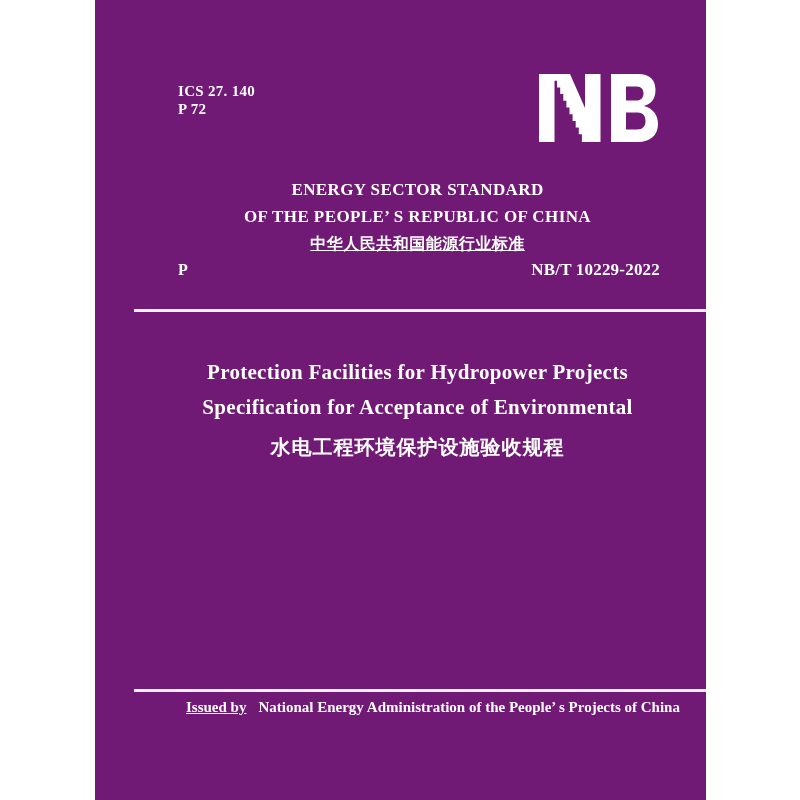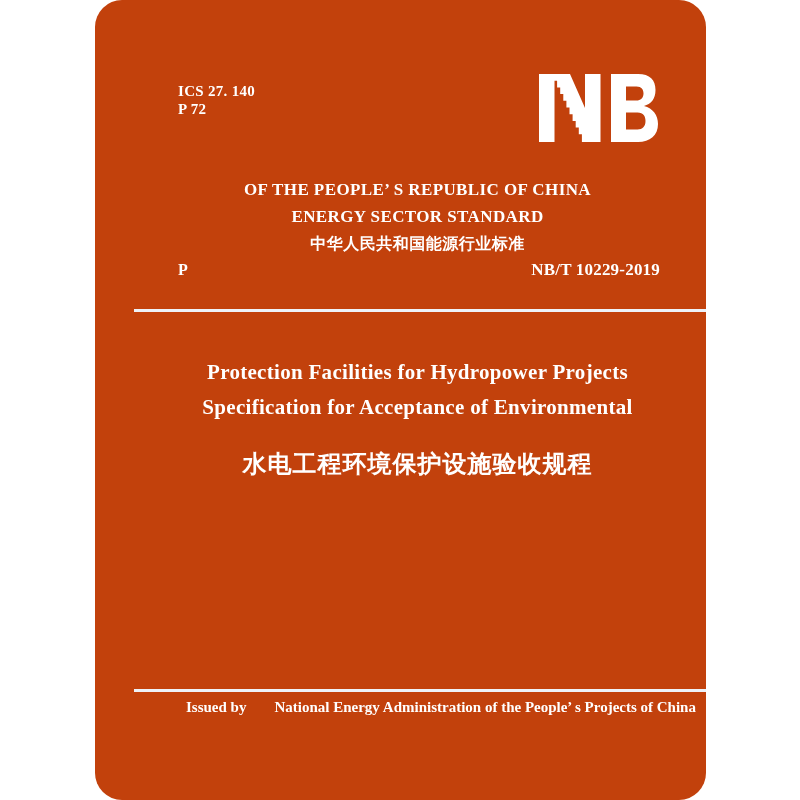--- a/index.html
+++ b/index.html
@@ -4,21 +4,21 @@
 <style>
   html,body{margin:0;padding:0;}
   body{
     width:800px;height:800px;position:relative;
     background:#ffffff;
     font-family:"Liberation Serif","DejaVu Serif",serif;
     overflow:hidden;
   }
   .cover{
     position:absolute;left:95px;top:0;width:611px;height:800px;
-    background:#c2410c;color:#ffffff;border-radius:27px;
+    background:#701a75;color:#ffffff;
   }
   .cover *{color:#ffffff;}
   
   .ics-block{
     position:absolute;left:83px;top:82px;
     font-size:15px;font-weight:bold;line-height:18px;
     letter-spacing:0.3px;
   }
   
   .nb-logo{
@@ -29,20 +29,21 @@
     position:absolute;left:39px;top:176px;width:567px;
     text-align:center;
   }
   .header-en{
     font-size:17px;font-weight:bold;line-height:27px;letter-spacing:0.4px;
     font-family:"Liberation Serif","DejaVu Serif",serif;
   }
   .header-zh{
     font-size:16px;font-weight:bold;line-height:27px;letter-spacing:0.5px;
     font-family:"Liberation Sans","DejaVu Sans",sans-serif;
+    text-decoration:underline;
   }
   
   .designation-row{
     position:absolute;left:83px;top:260px;width:482px;
     display:flex;justify-content:space-between;align-items:baseline;
     font-weight:bold;
   }
   .designation-left{font-size:16px;}
   .designation-right{font-size:17px;letter-spacing:0.2px;}
   
@@ -52,37 +53,37 @@
   .rule-top{top:309px;}
   .rule-bottom{top:689px;}
   
   .title-block{
     position:absolute;left:39px;top:355px;width:567px;text-align:center;
   }
   .title-en{
     font-size:21px;font-weight:bold;line-height:35px;letter-spacing:0.3px;
   }
   .title-zh{
-    margin-top:22px;
-    font-size:24px;font-weight:bold;letter-spacing:1px;line-height:34px;
-    font-family:Liberation Sans, sans-serif;
+    margin-top:7px;
+    font-size:20px;font-weight:bold;letter-spacing:1px;line-height:34px;
+    font-family:Liberation Mono, monospace;
   }
   
   .dates-row{
     position:absolute;left:91px;top:668px;width:470px;
     display:flex;justify-content:space-between;align-items:baseline;
     font-size:15px;font-weight:bold;
   }
   
   .issuer-row{
     position:absolute;left:91px;top:699px;width:500px;
     display:flex;align-items:baseline;
     font-size:15px;font-weight:bold;white-space:nowrap;
   }
-  .issuer-label{margin-right:28px;}
+  .issuer-label{margin-right:12px;text-decoration:underline;}
 </style>
 </head>
 <body>
 
 <div class="cover">
 
   <div class="ics-block">
     <div>ICS 27. 140</div>
     <div>P 72</div>
   </div>
@@ -98,28 +99,28 @@
 
       <path fill-rule="evenodd" d="
         M72,0 H99 C111,0 116.5,6 116.5,16 C116.5,25 112,30 105,32
         C114,34.5 119,41 119,50 C119,61.5 111,68 99,68 H72 Z
         M87,12.5 H97.5 C102.5,12.5 104.5,15.5 104.5,19.5 C104.5,24 101.5,26.5 97.5,26.5 H87 Z
         M87,38.5 H98.5 C104.5,38.5 106.5,42.5 106.5,47 C106.5,52.5 103.5,55.5 98.5,55.5 H87 Z"></path>
     </g>
   </svg>
 
   <div class="header-block">
+    <div class="header-en">ENERGY SECTOR STANDARD</div>
     <div class="header-en">OF THE PEOPLE’ S REPUBLIC OF CHINA</div>
-    <div class="header-en">ENERGY SECTOR STANDARD</div>
     <div class="header-zh">中华人民共和国能源行业标准</div>
   </div>
 
   <div class="designation-row">
     <span class="designation-left">P</span>
-    <span class="designation-right">NB/T 10229-2019</span>
+    <span class="designation-right">NB/T 10229-2022</span>
   </div>
 
   <div class="rule rule-top"></div>
 
   <div class="title-block">
     <div class="title-en">Protection Facilities for Hydropower Projects</div>
     <div class="title-en">Specification for Acceptance of Environmental</div>
     <div class="title-zh">水电工程环境保护设施验收规程</div>
   </div>
 

